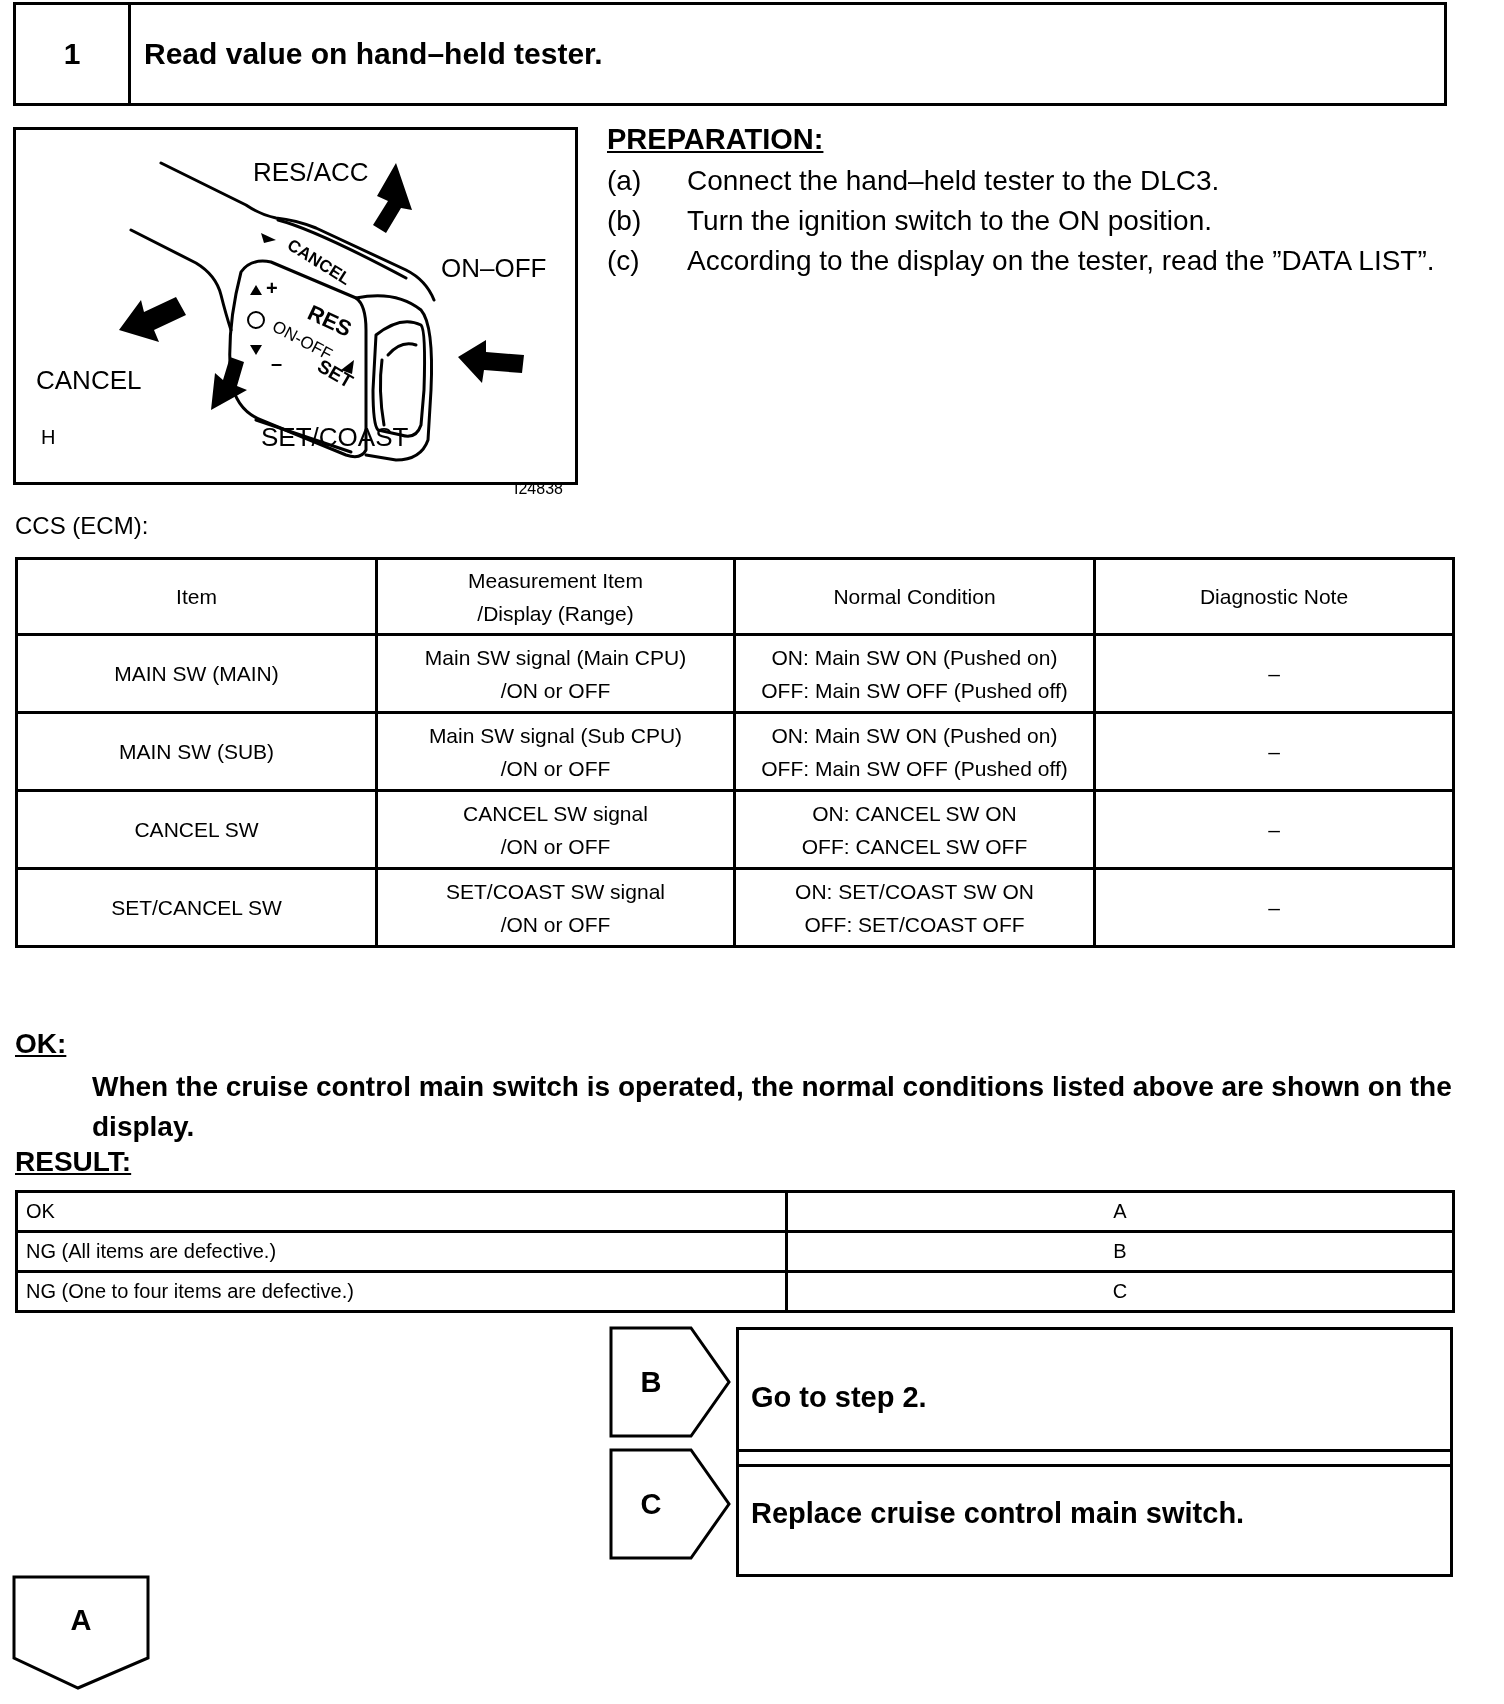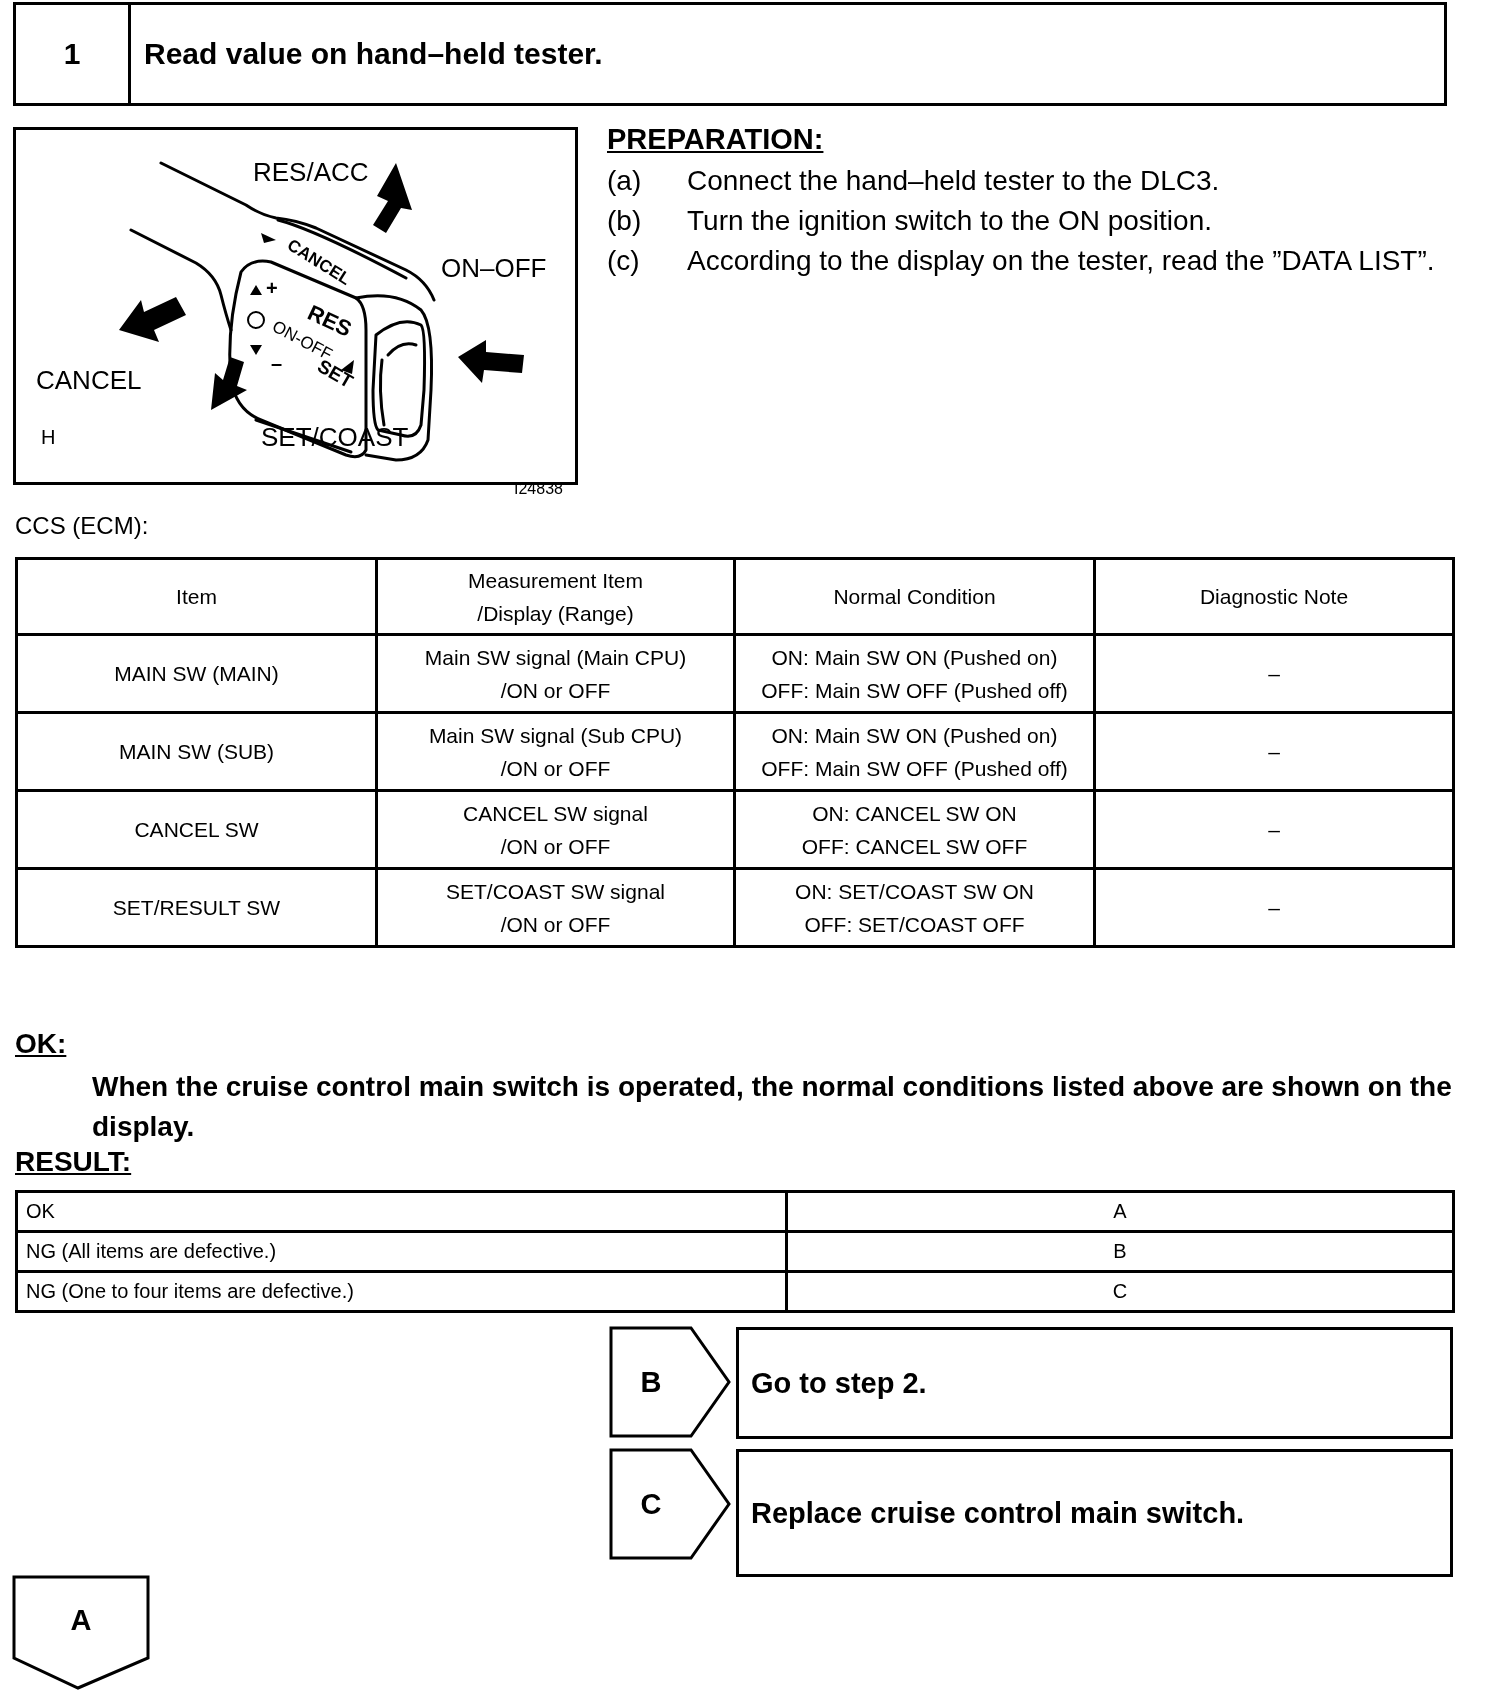--- a/index.html
+++ b/index.html
@@ -178,21 +178,21 @@
           <div>CANCEL SW signal</div>
           <div>/ON or OFF</div>
         </td>
     <td>
           <div>ON: CANCEL SW ON</div>
           <div>OFF: CANCEL SW OFF</div>
         </td>
     <td>–</td>
   </tr>
   <tr>
-    <td>SET/RESULT SW</td>
+    <td>SET/CANCEL SW</td>
     <td>
           <div>SET/COAST SW signal</div>
           <div>/ON or OFF</div>
         </td>
     <td>
           <div>ON: SET/COAST SW ON</div>
           <div>OFF: SET/COAST OFF</div>
         </td>
     <td>–</td>
   </tr>
@@ -221,21 +221,21 @@
     <td>NG (One to four items are defective.)</td>
     <td class="code">C</td>
   </tr>
 </tbody>
   </table>
 
 <svg class="tag-svg" style="left:609px; top:1326px;" width="124" height="112" viewBox="0 0 124 112">
   <path d="M2 2 L82 2 L120 56 L82 110 L2 110 Z" fill="#fff" stroke="#000" stroke-width="3" stroke-linejoin="miter"></path>
 </svg>
 <div class="tag-letter" style="left:611px; top:1328px; width:80px; height:108px;">B</div>
-<div class="action-box" style="left:736px; top:1327px; width:717px; height:112px;">
+<div class="action-box" style="left:736px; top:1327px; width:717px; height:140px;">
   <span>Go to step 2.</span>
 </div>
 
 <svg class="tag-svg" style="left:609px; top:1448px;" width="124" height="112" viewBox="0 0 124 112">
   <path d="M2 2 L82 2 L120 56 L82 110 L2 110 Z" fill="#fff" stroke="#000" stroke-width="3" stroke-linejoin="miter"></path>
 </svg>
 <div class="tag-letter" style="left:611px; top:1450px; width:80px; height:108px;">C</div>
 <div class="action-box" style="left:736px; top:1449px; width:717px; height:128px;">
   <span>Replace cruise control main switch.</span>
 </div>

